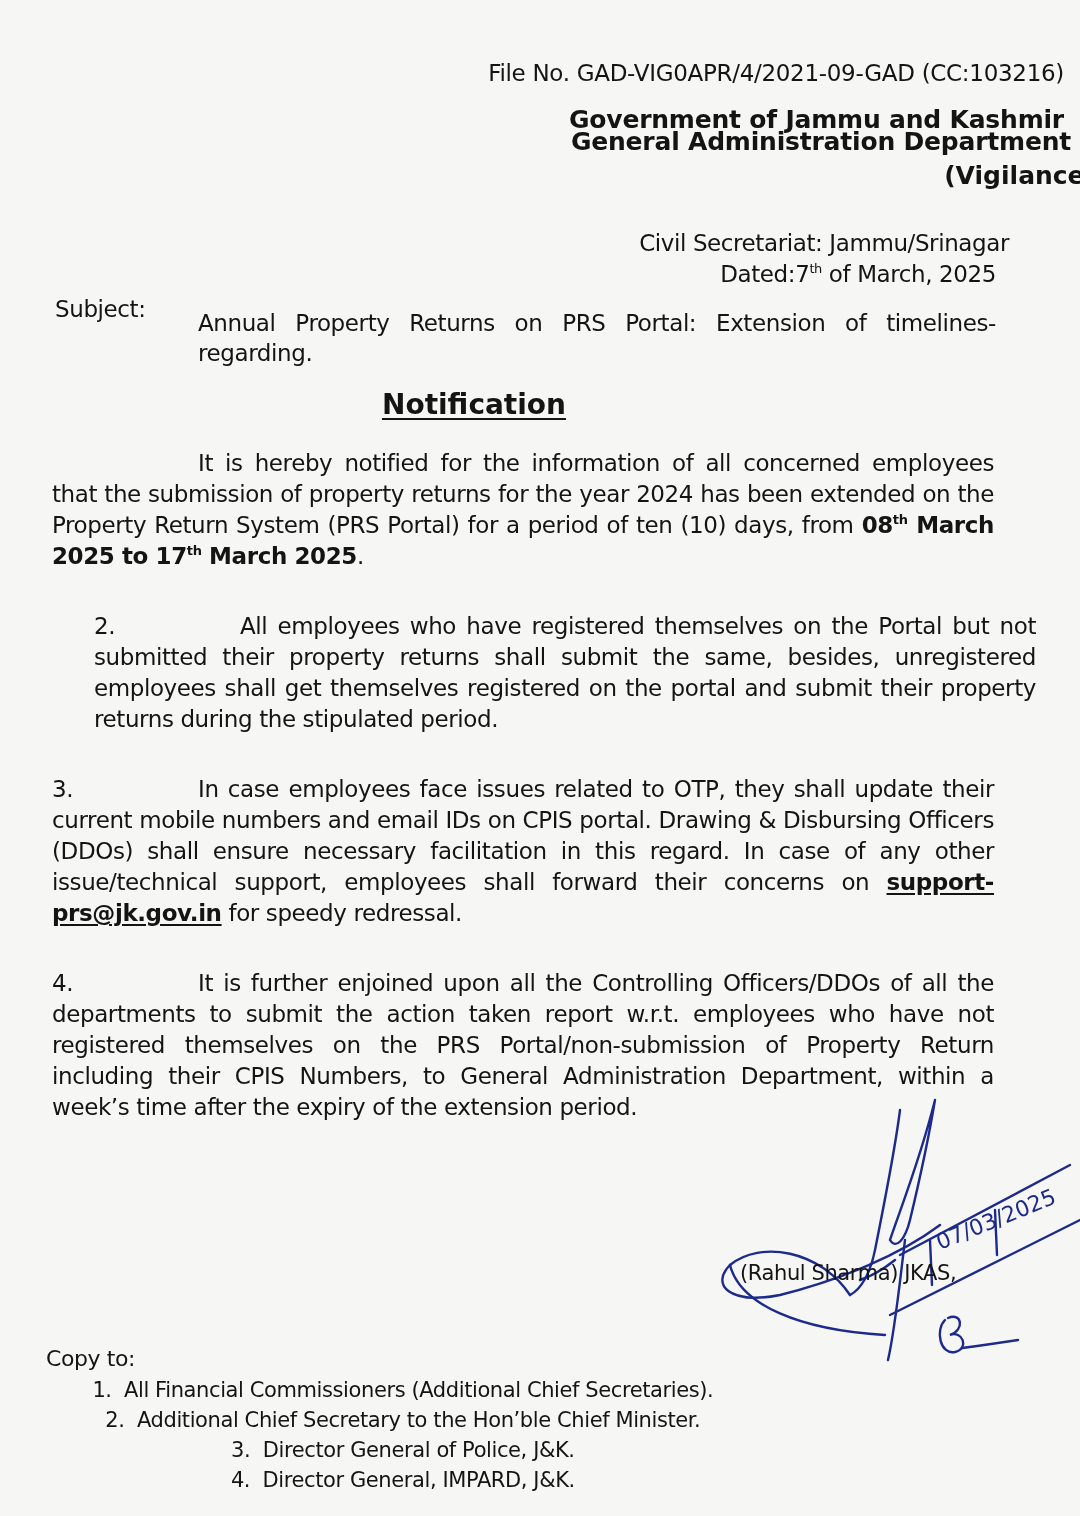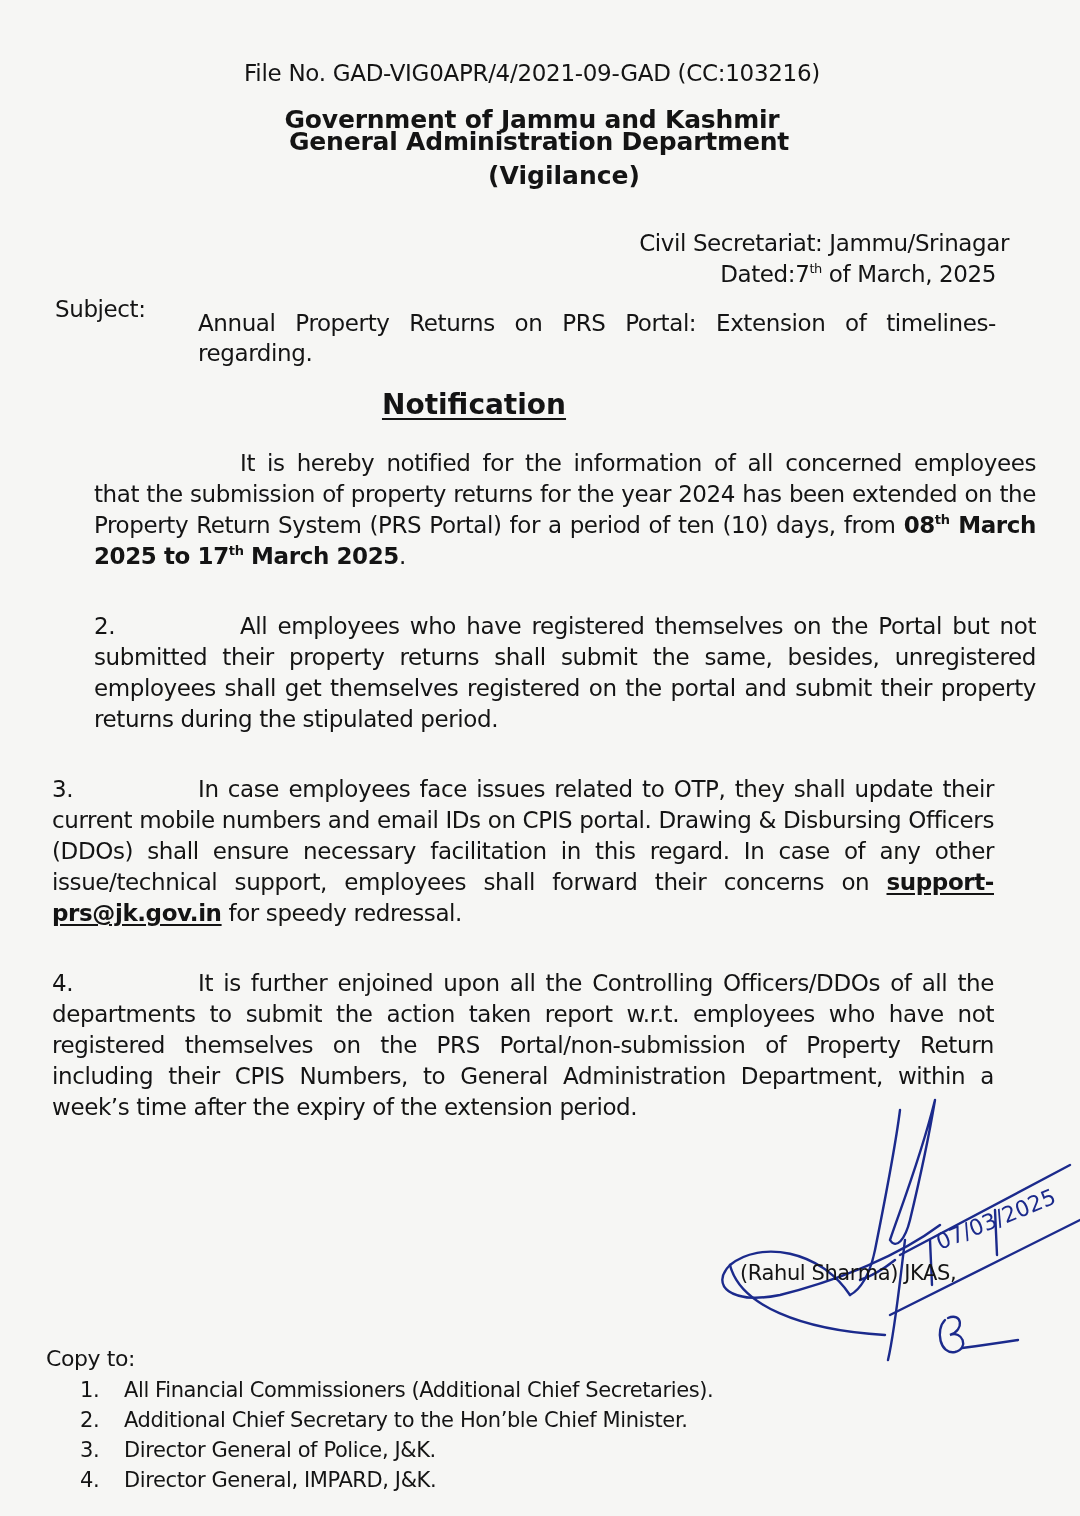--- a/index.html
+++ b/index.html
@@ -5,49 +5,49 @@
   html, body { margin: 0; padding: 0; }
   body {
     width: 1080px; height: 1516px; overflow: hidden;
     background: #f6f6f4;
     font-family: "DejaVu Sans", sans-serif;
     color: #141414;
     position: relative;
   }
   .page { position: absolute; inset: 0; }
   .abs { position: absolute; white-space: nowrap; }
-  .center { text-align: center; }
+  .center { text-align: right; }
   .fileno { top: 60px; left: 0; width: 1064px; font-size: 23px; letter-spacing: -0.3px; }
   .gov { top: 93px; left: 0; width: 1064px; font-size: 25px; font-weight: bold; letter-spacing: -0.2px; margin-top: 12px; }
   .gad { top: 127px; left: 0; width: 1064px; font-size: 25px; font-weight: bold; letter-spacing: -0.2px; padding-left: 7px; }
   .vig { top: 161px; left: 0; width: 1064px; font-size: 25px; font-weight: bold; padding-left: 32px; }
   .civsec { top: 230px; right: 71px; font-size: 23px; text-align: right; letter-spacing: -0.4px; }
   .dated { top: 261px; right: 84px; font-size: 23px; text-align: right; letter-spacing: -0.4px; }
   sup { font-size: 13px; vertical-align: 9px; line-height: 0; }
   .subj-label { top: 296px; left: 55px; font-size: 23px; letter-spacing: -0.4px; }
   .subj-text { top: 308px; left: 198px; width: 798px; font-size: 23px; letter-spacing: -0.4px; white-space: normal; line-height: 30px; text-align: justify; text-align-last: left; }
   .notif { top: 388px; left: 0; width: 948px; text-align: center; font-size: 28px; font-weight: bold; text-decoration: underline; text-underline-offset: 4px; }
   .para {
     position: absolute; left: 52px; width: 942px;
     font-size: 23px; line-height: 31px; letter-spacing: -0.4px;
     text-align: justify;
   }
   .para .num { display: inline-block; width: 146px; }
   .para .indent { display: inline-block; width: 146px; }
-  .p1 { top: 448px; margin-left: 42px; }
+  .p1 { top: 448px; }
   .p2 { top: 611px; margin-left: 42px; }
   .p3 { top: 774px; }
   .p4 { top: 968px; }
   .bold { font-weight: bold; }
   .email { font-weight: bold; text-decoration: underline; text-underline-offset: 3px; }
   .signame { top: 1261px; left: 740px; font-size: 21px; letter-spacing: -0.4px; }
   .sigtitle { top: 1289px; left: 524px; font-size: 24px; font-weight: bold; letter-spacing: -0.3px; }
   .copyto { top: 1346px; left: 46px; font-size: 22px; letter-spacing: -0.4px; }
   .copylist { position: absolute; top: 1375px; left: 80px; font-size: 21px; letter-spacing: -0.4px; margin: 0; padding: 0; list-style: none; }
-  .copylist li { height: 30px; line-height: 30px; white-space: nowrap; }
+  .copylist li { height: 30px; line-height: 30px; white-space: nowrap; text-align: center; }
   .copylist .n { display: inline-block; width: 44px; }
   .signature { position: absolute; left: 700px; top: 1090px; width: 380px; height: 290px; pointer-events: none; }
 </style>
 </head>
 <body>
 
 <div class="page">
 
   <div class="abs center fileno">File No. GAD-VIG0APR/4/2021-09-GAD (CC:103216)</div>
   <div class="abs center gov">Government of Jammu and Kashmir</div>

